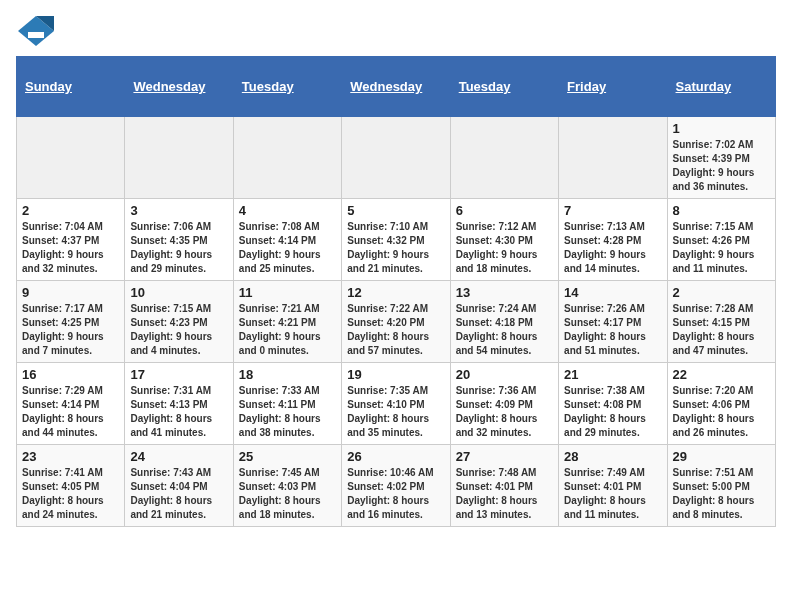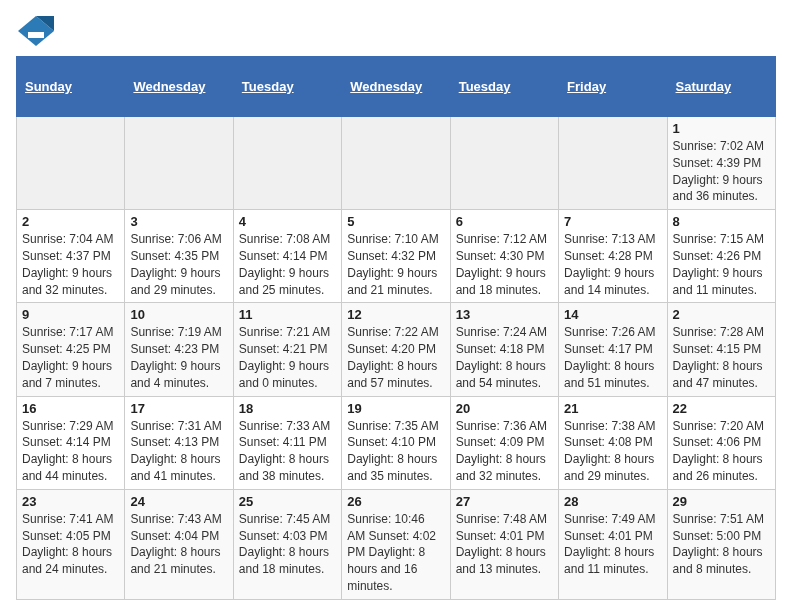--- a/index.html
+++ b/index.html
@@ -69,23 +69,24 @@
       background: #fff;
     }
     .day-number {
       font-size: 13px;
       font-weight: bold;
       color: #222;
       display: block;
       margin-bottom: 2px;
     }
     .day-info {
-      font-size: 12px;
+      font-size: 10px;
       color: #333;
       line-height: 1.4;
+      font-weight: bold;
     }
     .empty-cell {
       background: #f0f0f0 !important;
     }
     .last-row td {
       background: #f9f9f9;
     }
   </style>
 </head>
 <body>
@@ -183,21 +184,21 @@
       </tr>
       <tr>
         <td>
           <span class="day-number">9</span>
           <div class="day-info">Sunrise: 7:17 AM
 Sunset: 4:25 PM
 Daylight: 9 hours and 7 minutes.</div>
         </td>
         <td>
           <span class="day-number">10</span>
-          <div class="day-info">Sunrise: 7:19 AM
+          <div class="day-info">Sunrise: 7:15 AM
 Sunset: 4:23 PM
 Daylight: 9 hours and 4 minutes.</div>
         </td>
         <td>
           <span class="day-number">11</span>
           <div class="day-info">Sunrise: 7:21 AM
 Sunset: 4:21 PM
 Daylight: 9 hours and 0 minutes.</div>
         </td>
         <td>

